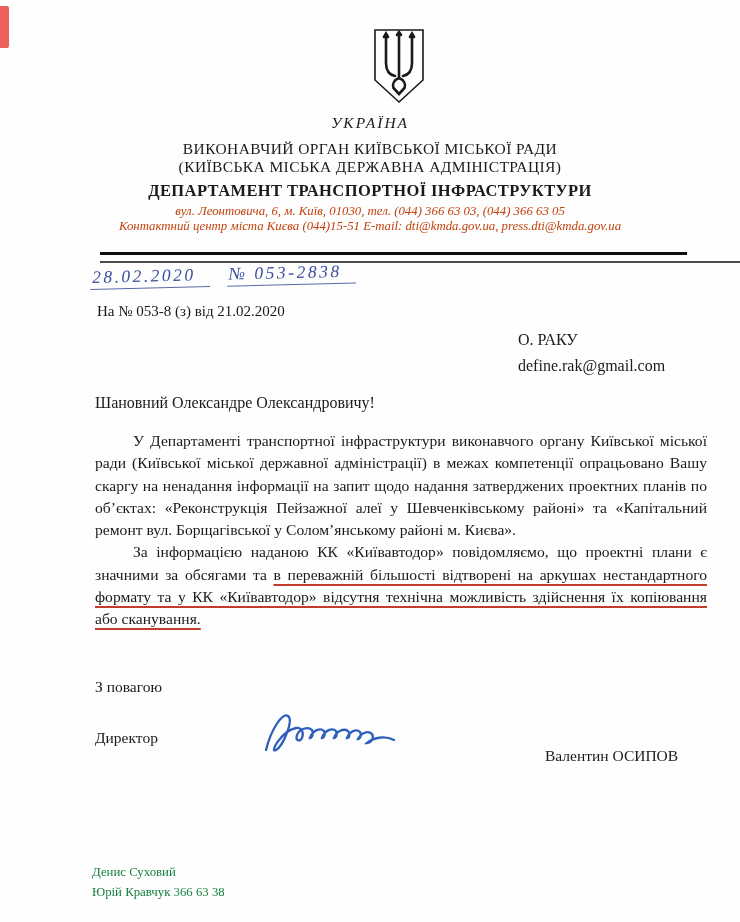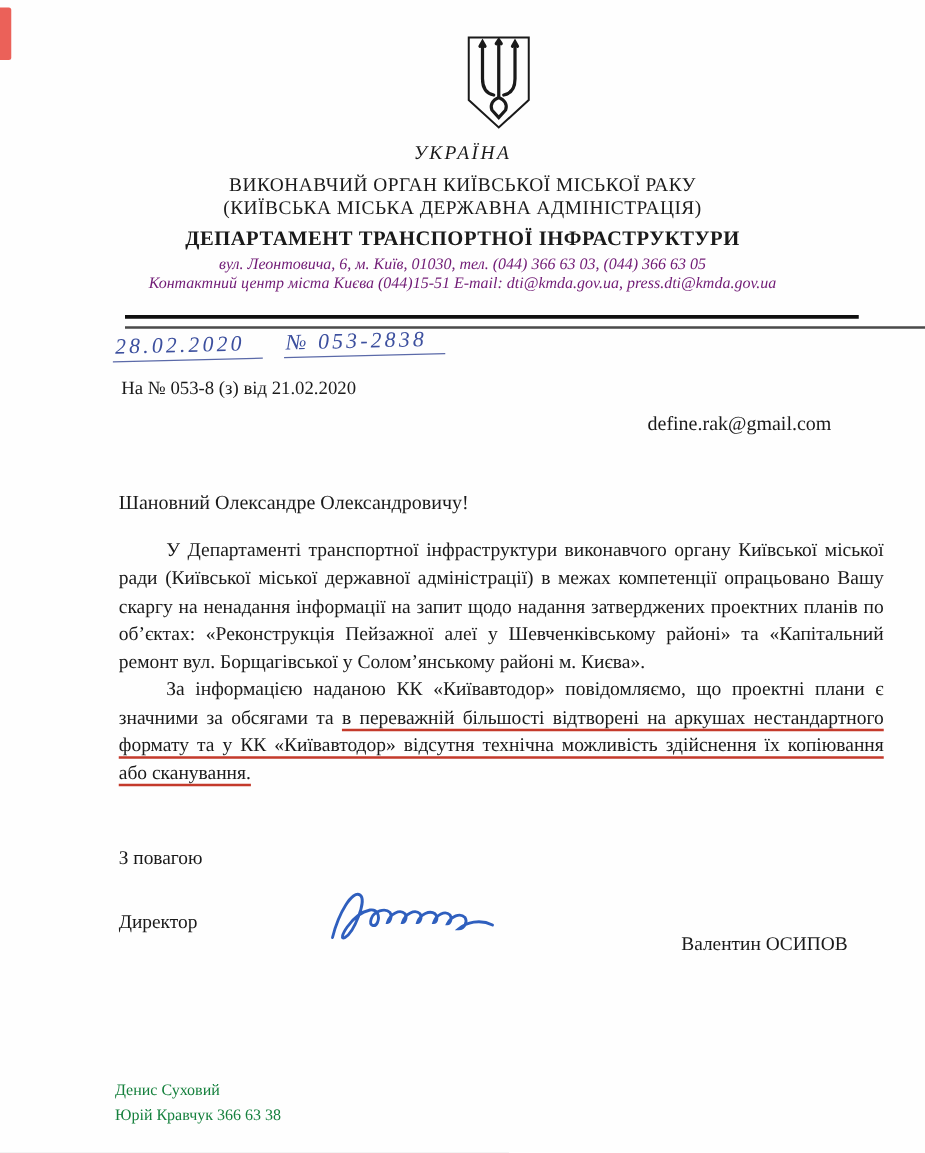--- a/index.html
+++ b/index.html
@@ -14,21 +14,21 @@
   .red-bar{left:0; top:6px; width:9px; height:42px; background:#e8via;}
   .red-bar{background:#e8453c; opacity:.85; border-radius:0 2px 2px 0;}
 
   .emblem{left:372px; top:28px; width:54px; height:76px;}
   .emblem svg{width:100%; height:100%; display:block;}
 
   .hdr-country{top:114px; font-size:15.5px; letter-spacing:2px;font-style:italic;}
   .hdr-org1{top:140px; font-size:15.5px; letter-spacing:.4px;}
   .hdr-org2{top:158px; font-size:15.5px; letter-spacing:.4px;}
   .hdr-dept{top:181px; font-size:16.5px; font-weight:bold; letter-spacing:.4px;}
-  .hdr-italic{font-style:italic; font-size:12.8px; color:#701a75;}
+  .hdr-italic{font-style:italic; font-size:12.8px; color:#c2410c;}
   .hdr-address{top:204px;}
   .hdr-contact{top:219px;}
   .hdr-code{top:234px;}
 
   .rule-thick{top:252px; left:100px; width:587px; height:3px; background:#0f0f0f;}
   .rule-thin{top:261px; left:100px; width:640px; height:1.5px; background:#4a4a4a;}
 
   .handwritten{
     left:90px; top:267px; font-size:17.5px; font-style:italic;
     letter-spacing:2.5px; color:#3c4f9e; transform:rotate(-1.4deg);
@@ -75,37 +75,38 @@
         <path d="M27 7 V50"></path>
         <path d="M27 50 C22 52 20 56 21.5 60 L27 66 L32.5 60 C34 56 32 52 27 50"></path>
         <path d="M12 9 L14 5.5 L16 9"></path>
         <path d="M38 9 L40 5.5 L42 9"></path>
         <path d="M25 7 L27 4 L29 7"></path>
       </g>
     </svg>
   </div>
 
   <div class="abs center hdr-country">УКРАЇНА</div>
-  <div class="abs center hdr-org1">ВИКОНАВЧИЙ ОРГАН КИЇВСЬКОЇ МІСЬКОЇ РАКУ</div>
+  <div class="abs center hdr-org1">ВИКОНАВЧИЙ ОРГАН КИЇВСЬКОЇ МІСЬКОЇ РАДИ</div>
   <div class="abs center hdr-org2">(КИЇВСЬКА МІСЬКА ДЕРЖАВНА АДМІНІСТРАЦІЯ)</div>
   <div class="abs center hdr-dept">ДЕПАРТАМЕНТ ТРАНСПОРТНОЇ ІНФРАСТРУКТУРИ</div>
   <div class="abs center hdr-italic hdr-address">вул. Леонтовича, 6, м. Київ, 01030, тел. (044) 366 63 03, (044) 366 63 05</div>
   <div class="abs center hdr-italic hdr-contact">Контактний центр міста Києва (044)15-51  E-mail: dti@kmda.gov.ua, press.dti@kmda.gov.ua</div>
 
   <div class="abs rule-thick"></div>
   <div class="abs rule-thin"></div>
 
   <div class="abs handwritten" style="color: rgb(60, 79, 158);">
     <span class="hw-underline">28.02.2020</span>
     <span class="hw-underline hw-no">№ 053-2838</span>
   </div>
 
   <div class="abs reply-ref">На № 053-8 (з) від 21.02.2020</div>
 
   <div class="abs recipient">
+    <div>О. РАКУ</div>
     <div>define.rak@gmail.com</div>
   </div>
 
   <div class="abs salutation">Шановний Олександре Олександровичу!</div>
 
   <div class="abs body-text">
     <p>У Департаменті транспортної інфраструктури виконавчого органу Київської міської ради (Київської міської державної адміністрації) в межах компетенції опрацьовано Вашу скаргу на ненадання інформації на запит щодо надання затверджених проектних планів по об’єктах: «Реконструкція Пейзажної алеї у Шевченківському районі» та «Капітальний ремонт вул. Борщагівської у Солом’янському районі м. Києва».</p>
     <p><span>За інформацією наданою КК «Київавтодор» повідомляємо, що проектні плани є значними за обсягами та </span><span class="u-red" style="text-decoration-color: rgb(196, 58, 43);">в переважній більшості відтворені на аркушах нестандартного формату та у КК «Київавтодор» відсутня технічна можливість здійснення їх копіювання або сканування.</span></p>
   </div>
 

